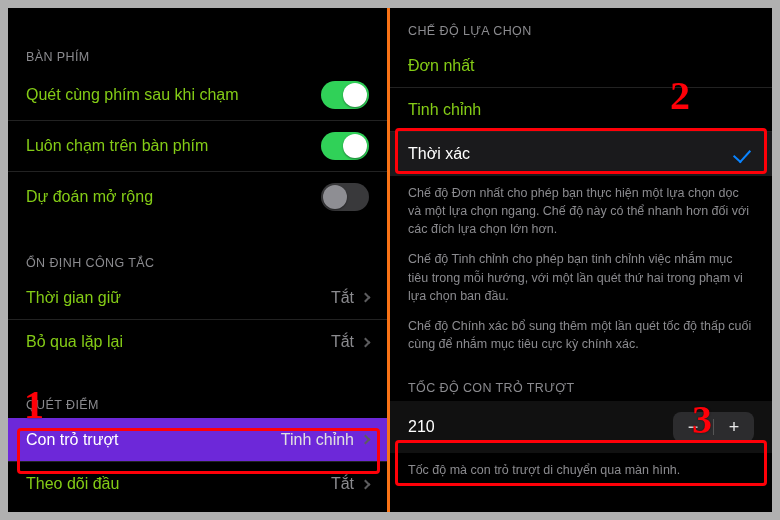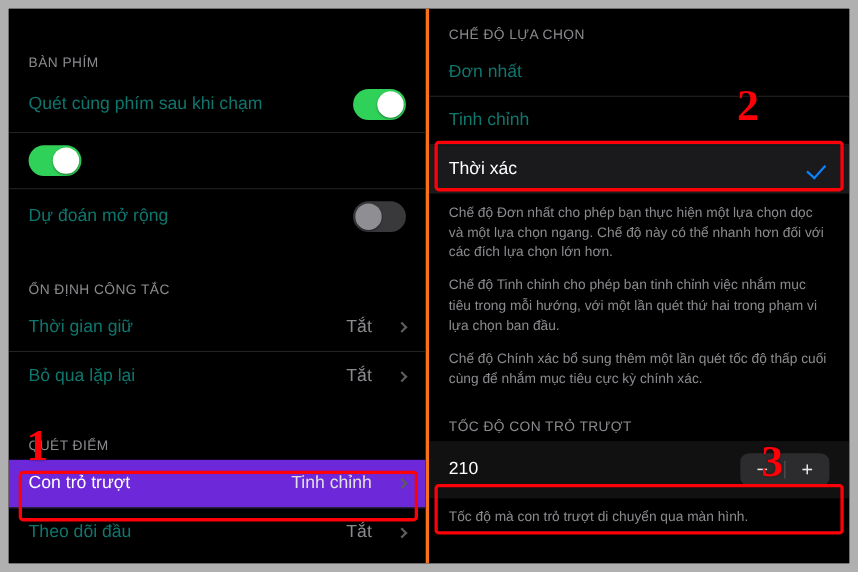--- a/index.html
+++ b/index.html
@@ -38,23 +38,23 @@
   .row {
     display: flex;
     align-items: center;
     justify-content: space-between;
     padding: 11px 18px;
     min-height: 44px;
     border-bottom: 1px solid #222;
     position: relative;
   }
   .row.no-border { border-bottom: none; }
-  .row .label { color: #0f766e; font-size: 16px; }
+  .row .label { color: #84cc16; font-size: 16px; }
   .row .label.bright { color: #fff; }
-  .row .value { color: #8b8b8f; font-size: 16px; display: flex; align-items: center; gap: 24px; }
+  .row .value { color: #8b8b8f; font-size: 16px; display: flex; align-items: center; gap: 8px; }
   .row .value.bright { color: #e0e0e0; }
   .chevron {
     width: 7px; height: 7px;
     border-top: 2px solid #5c5c5e;
     border-right: 2px solid #5c5c5e;
     transform: rotate(45deg);
     display: inline-block;
   }
   .toggle {
     width: 48px; height: 28px; border-radius: 14px;
@@ -123,20 +123,21 @@
     <div class="section-header" style="margin-top:28px">BÀN PHÍM</div>
 
     <div class="row">
       <span class="label">Quét cùng phím sau khi chạm</span>
       <span class="toggle on">
           <span class="knob"></span>
         </span>
     </div>
 
     <div class="row">
+      <span class="label">Luôn chạm trên bàn phím</span>
       <span class="toggle on">
           <span class="knob"></span>
         </span>
     </div>
 
     <div class="row no-border">
       <span class="label">Dự đoán mở rộng</span>
       <span class="toggle off">
           <span class="knob"></span>
         </span>

